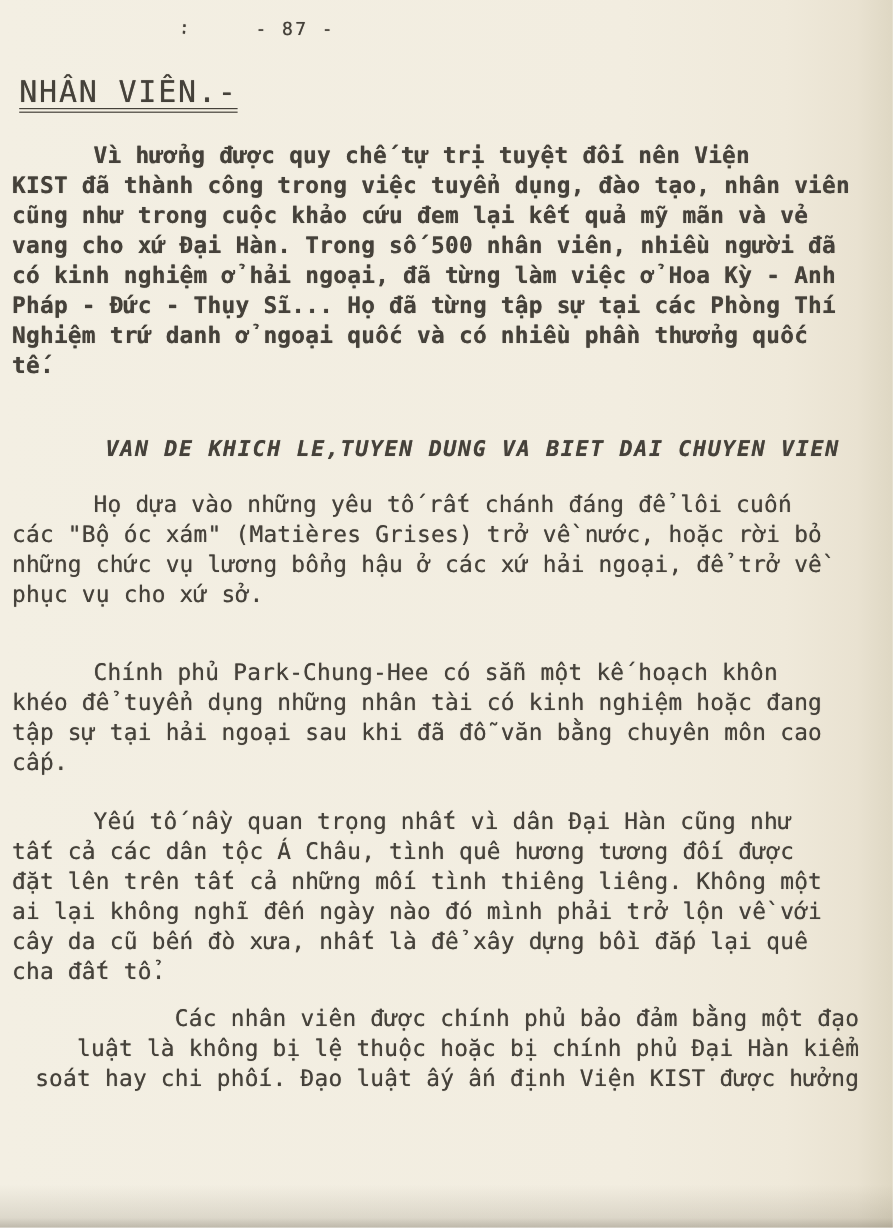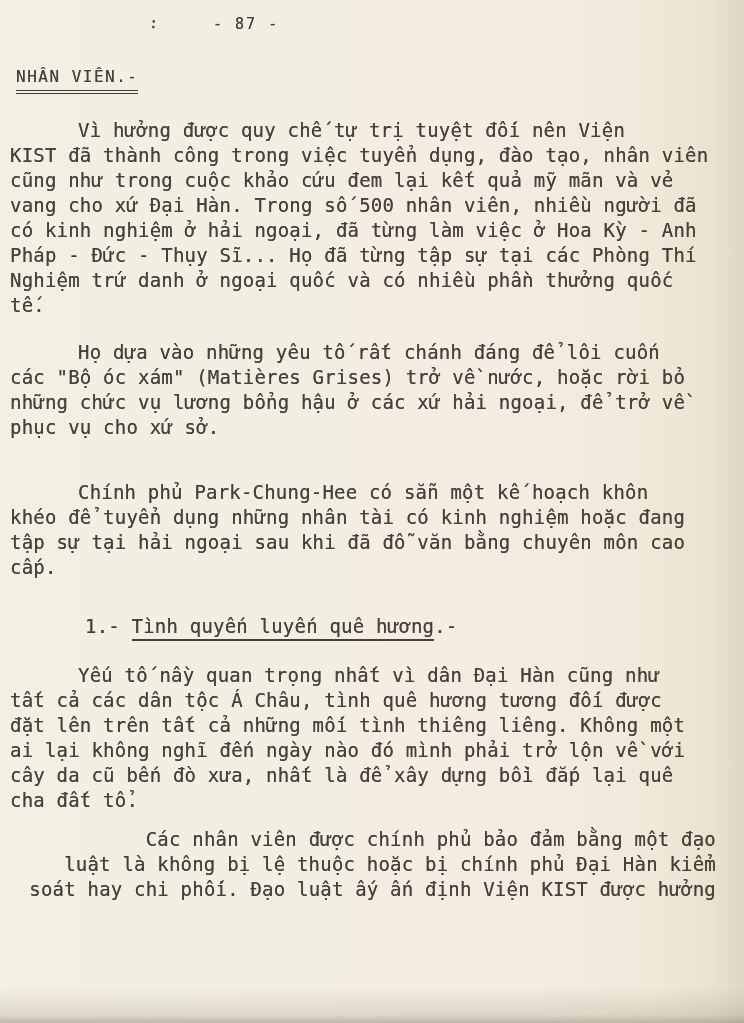--- a/index.html
+++ b/index.html
@@ -30,37 +30,37 @@
   .stray-mark {
     position: absolute;
     left: 149px;
     top: 14px;
     font-size: 15px;
     transform: rotate(4deg);
   }
   .doc-heading {
     margin-top: 27px;
     margin-left: 6px;
-    font-size: 16px;
+    font-size: 25px;
     line-height: 25px;
     letter-spacing: 1.5px;
   }
   .double-underline {
     display: inline-block;
     border-bottom: 4px double #45413a;
     padding-bottom: 1px;
   }
   .para {
     font-size: 19px;
     line-height: 25px;
     white-space: pre-line;
     text-indent: 68px;
     letter-spacing: 0.2px;
   }
-  .para.intro        { margin-top: 24px; }
+  .para.intro        { margin-top: 24px; font-weight: bold; }
   .para.recruitment  { margin-top: 40px; }
   .para.motivation   { margin-top: 22px; }
   .para.item-body-1  { margin-top: 24px; }
   .para.item-body-2  { margin-top: 14px; text-align: right; }
   .subtitle {
     margin-top: 44px;
     margin-left: 78px;
     font-size: 18px;
     line-height: 25px;
     font-style: italic;
@@ -95,34 +95,32 @@
 
   <div class="para intro ink">Vì hưởng được quy chế tự trị tuyệt đối nên Viện
 KIST đã thành công trong việc tuyển dụng, đào tạo, nhân viên
 cũng như trong cuộc khảo cứu đem lại kết quả mỹ mãn và vẻ
 vang cho xứ Đại Hàn. Trong số 500 nhân viên, nhiều người đã
 có kinh nghiệm ở hải ngoại, đã từng làm việc ở Hoa Kỳ - Anh
 Pháp - Đức - Thụy Sĩ... Họ đã từng tập sự tại các Phòng Thí
 Nghiệm trứ danh ở ngoại quốc và có nhiều phần thưởng quốc
 tế.</div>
 
+  <div class="subtitle ink">VAN DE KHICH LE,TUYEN DUNG VA BIET DAI CHUYEN VIEN</div>
 
   <div class="para motivation ink">Họ dựa vào những yêu tố rất chánh đáng để lôi cuốn
 các "Bộ óc xám" (Matières Grises) trở về nước, hoặc rời bỏ
 những chức vụ lương bổng hậu ở các xứ hải ngoại, để trở về
 phục vụ cho xứ sở.</div>
 
   <div class="para recruitment ink">Chính phủ Park-Chung-Hee có sẵn một kế hoạch khôn
 khéo để tuyển dụng những nhân tài có kinh nghiệm hoặc đang
 tập sự tại hải ngoại sau khi đã đỗ văn bằng chuyên môn cao
 cấp.</div>
 
-  <div class="item-heading first ink">
-    <span>1.- </span><span class="item-title">Tình quyến luyến quê hương</span><span>.-</span>
-  </div>
 
   <div class="para item-body-1 ink">Yếu tố nầy quan trọng nhất vì dân Đại Hàn cũng như
 tất cả các dân tộc Á Châu, tình quê hương tương đối được
 đặt lên trên tất cả những mối tình thiêng liêng. Không một
 ai lại không nghĩ đến ngày nào đó mình phải trở lộn về với
 cây da cũ bến đò xưa, nhất là để xây dựng bồi đắp lại quê
 cha đất tổ.</div>
 
 
   <div class="para item-body-2 ink">Các nhân viên được chính phủ bảo đảm bằng một đạo

